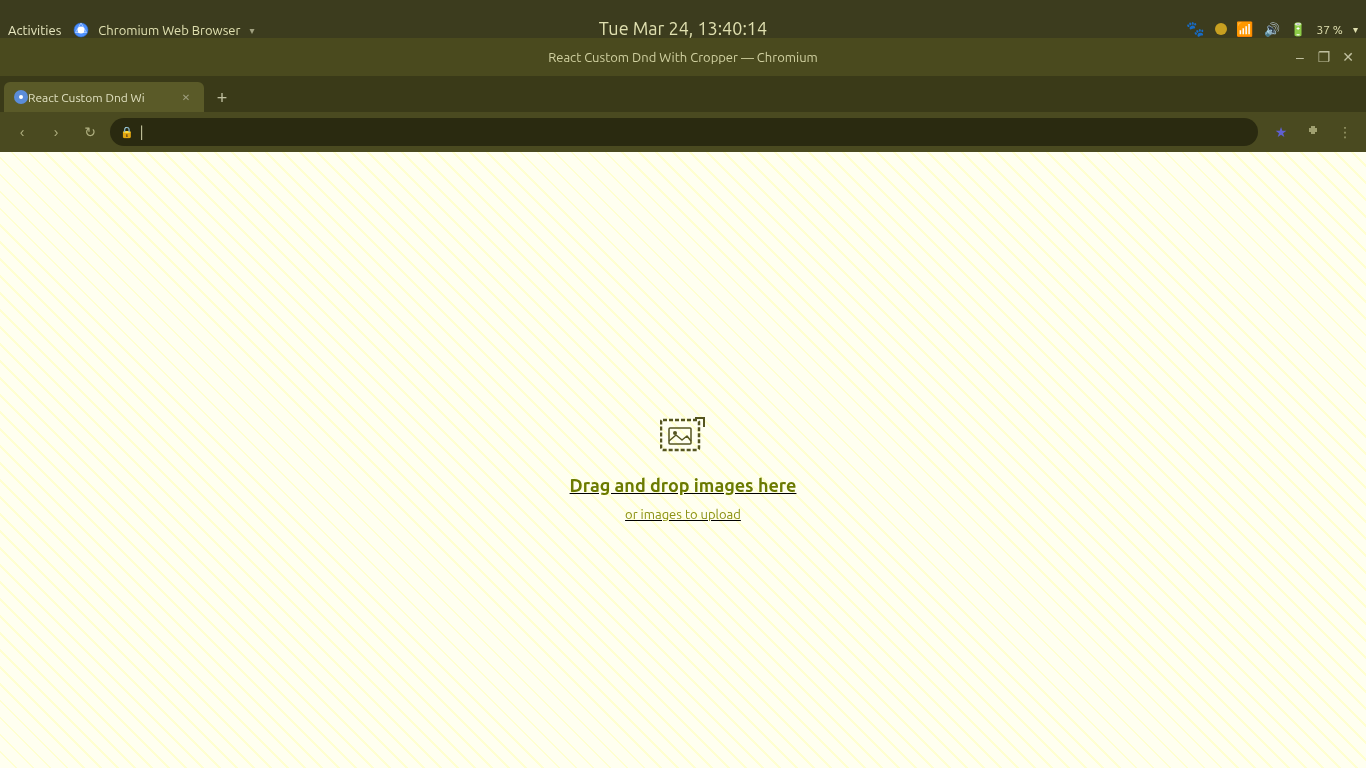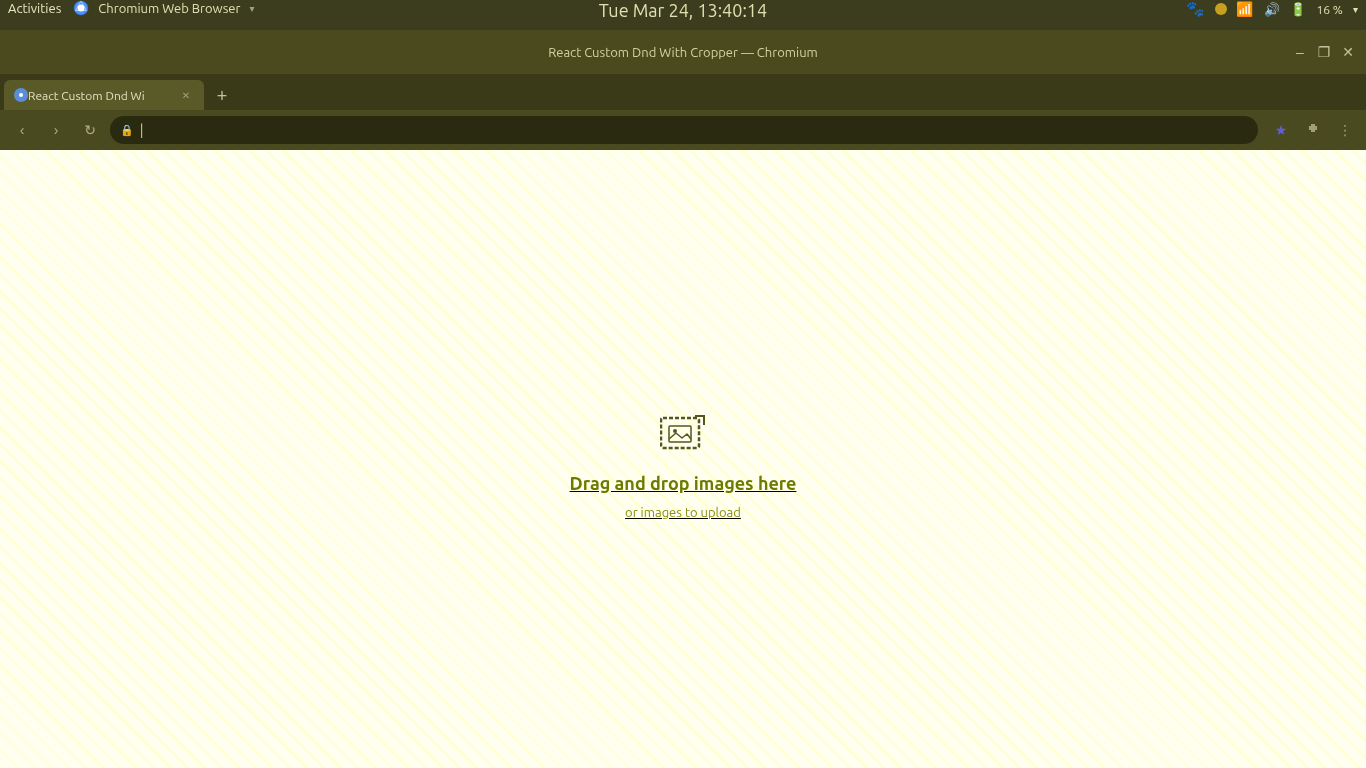--- a/index.html
+++ b/index.html
@@ -1,38 +1,38 @@
 <!DOCTYPE html>
 <html><head>
   <meta charset="utf-8">
   <style>
     * { margin: 0; padding: 0; box-sizing: border-box; }
     body { width: 1366px; height: 768px; overflow: hidden; font-family: 'Ubuntu', Arial, sans-serif; background: #f5f5dc; }
 
     
     .system-bar {
-      height: 30px;
+      height: 38px;
       background: #3c3c1e;
       display: flex;
-      align-items: flex-start;
+      align-items: flex-end;
       justify-content: space-between;
       padding: 0 8px;
       color: #e0e0b0;
       font-size: 13px;
     }
     .system-bar-left { display: flex; align-items: center; gap: 12px; }
     .system-bar-center { position: absolute; left: 50%; transform: translateX(-50%); font-size: 18px; color: #e0e0b0; }
     .system-bar-right { display: flex; align-items: center; gap: 10px; font-size: 12px; }
     .activities-btn { font-size: 13px; color: #e8e8c0; cursor: pointer; }
     .browser-indicator { display: flex; align-items: center; gap: 9px; cursor: pointer; }
     .browser-indicator svg { width: 16px; height: 16px; }
 
     
     .title-bar {
-      height: 44px;
+      height: 38px;
       background: #4a4a1e;
       display: flex;
       align-items: center;
       justify-content: center;
       position: relative;
       color: #d0d0a0;
       font-size: 13px;
     }
     .window-controls { position: absolute; right: 8px; display: flex; gap: 4px; }
     .win-btn {
@@ -204,21 +204,21 @@
     <span>Tue Mar 24, 13:40:14</span>
   </div>
   <div class="system-bar-right">
 
     <span style="font-size:15px;">🐾</span>
 
     <div class="tray-circle" style="background:#c8a020;"></div>
     <span style="font-size:14px;">📶</span>
     <span style="font-size:13px;">🔊</span>
     <span style="font-size:13px;">🔋</span>
-    <span>16 %</span>
+    <span>37 %</span>
     <span style="font-size:10px;">▾</span>
   </div>
 </div>
 
 <div class="title-bar">
   <span>React Custom Dnd With Cropper — Chromium</span>
   <div class="window-controls">
     <button class="win-btn">–</button>
     <button class="win-btn">❐</button>
     <button class="win-btn">✕</button>

